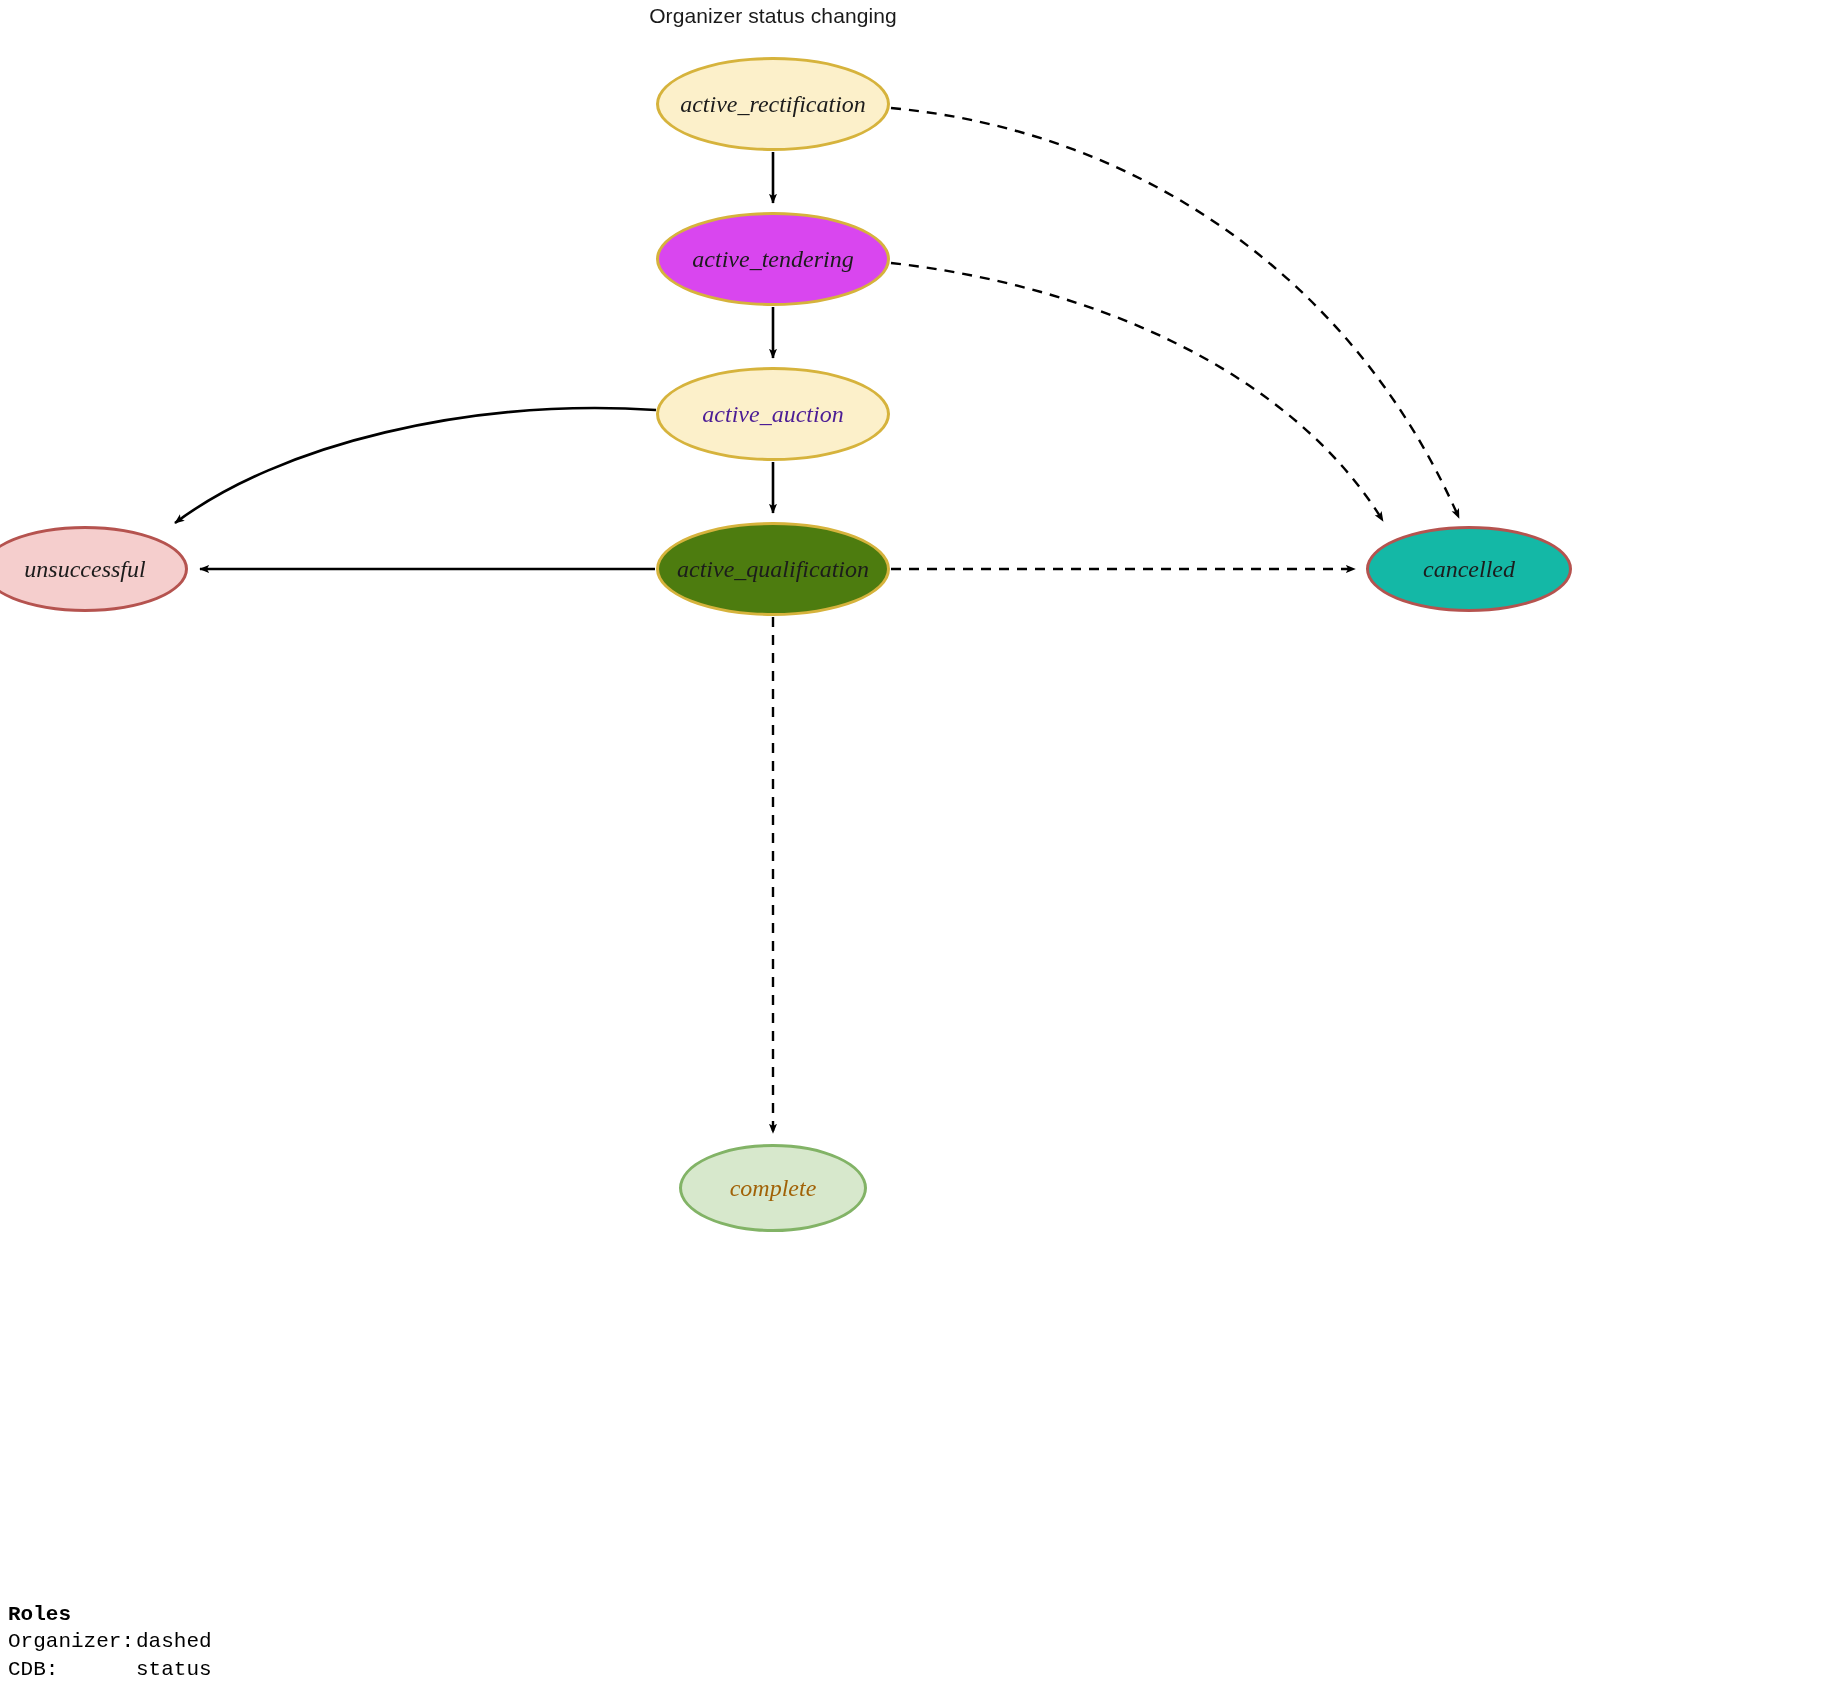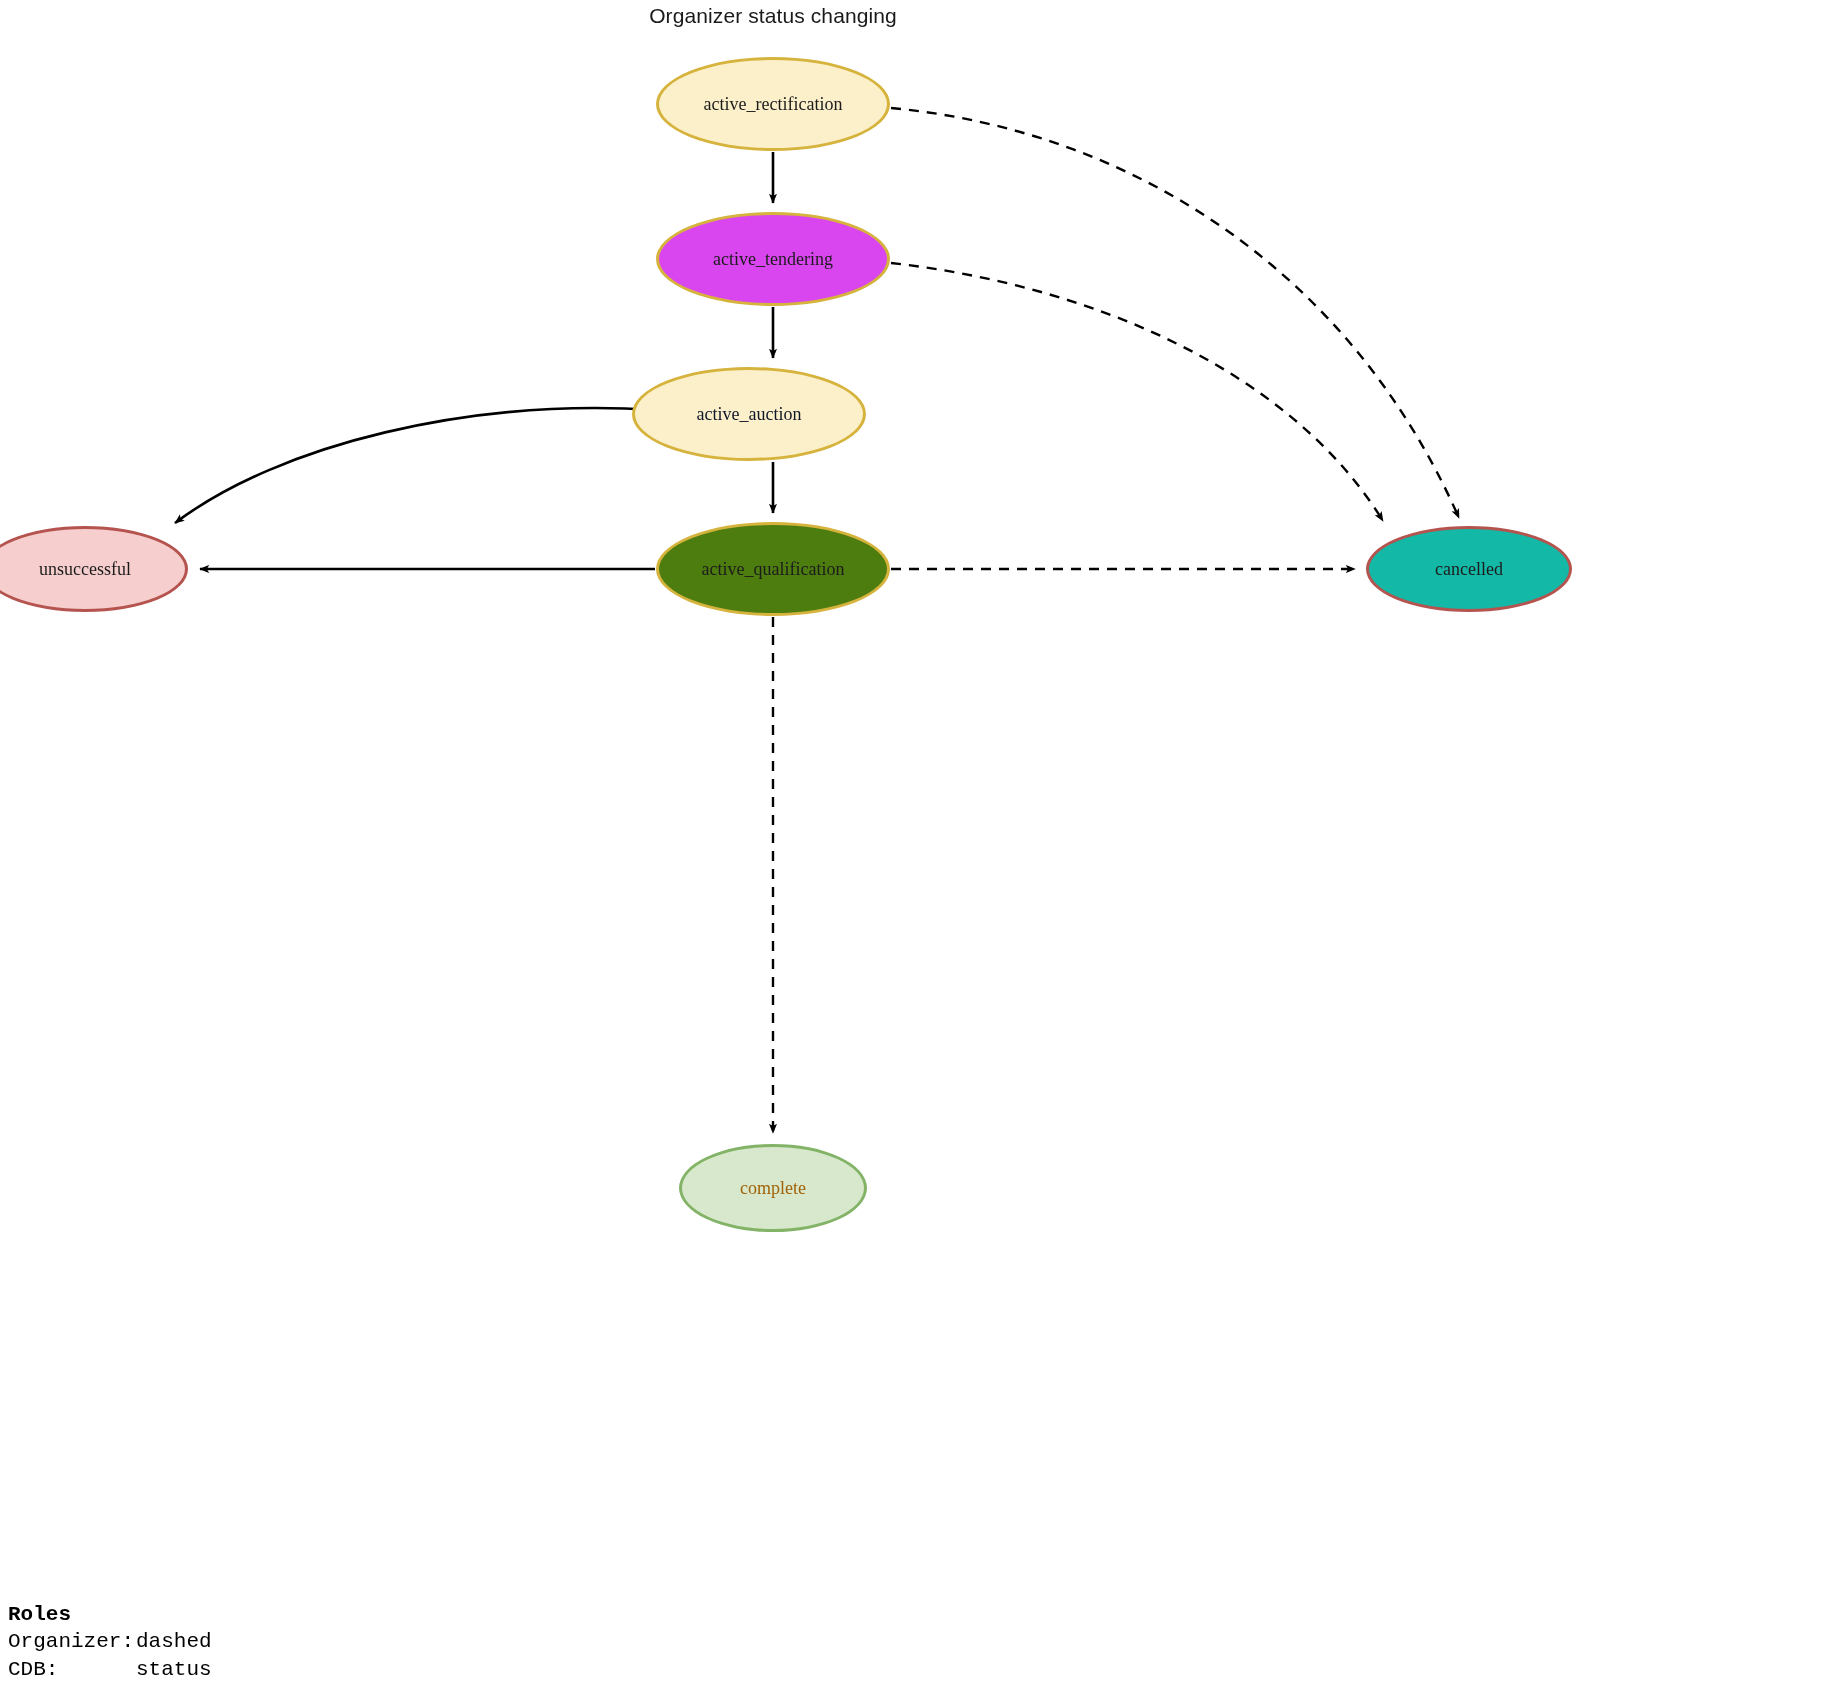--- a/index.html
+++ b/index.html
@@ -51,24 +51,25 @@
   }
 
   .node {
     position: absolute;
     display: flex;
     align-items: center;
     justify-content: center;
     border-radius: 50%;
     box-sizing: border-box;
     font-family: "Liberation Serif", serif;
-    font-size: 18px;
+    font-size: 24px;
     color: #1c1c1c;
     white-space: nowrap;
     line-height: 1;
+    font-style: italic;
   }
   .node-label { pointer-events: none; }
 
   .legend {
     position: absolute;
     left: 8px;
     top: 1601px;
     font-family: Liberation Mono, monospace;
     font-size: 21px;
     color: #000000;
@@ -118,21 +119,21 @@
 
     <path d="M773,617 L773,1133" fill="none" stroke="#000000" stroke-width="2.4" stroke-dasharray="10,8" marker-end="url(#arrow)"></path>
   </svg>
 
   <div class="node" style="left: 656px; top: 57px; width: 234px; height: 94px; background: rgb(252, 240, 202); border: 3px solid rgb(214, 179, 60); color: rgb(28, 28, 28);">
     <span class="node-label">active_rectification</span>
   </div>
   <div class="node" style="left: 656px; top: 212px; width: 234px; height: 94px; background: #d946ef; border: 3px solid rgb(214, 179, 60); color: rgb(28, 28, 28);">
     <span class="node-label">active_tendering</span>
   </div>
-  <div class="node" style="left: 632px; top: 367px; width: 234px; height: 94px; background: rgb(252, 240, 202); border: 3px solid rgb(214, 179, 60); color: #0f172a;">
+  <div class="node" style="left: 656px; top: 367px; width: 234px; height: 94px; background: rgb(252, 240, 202); border: 3px solid rgb(214, 179, 60); color: #4c1d95;">
     <span class="node-label">active_auction</span>
   </div>
   <div class="node" style="left: 656px; top: 522px; width: 234px; height: 94px; background: #4d7c0f; border: 3px solid rgb(214, 179, 60); color: rgb(28, 28, 28);">
     <span class="node-label">active_qualification</span>
   </div>
   <div class="node" style="left: -18px; top: 526px; width: 206px; height: 86px; background: rgb(245, 206, 205); border: 3px solid rgb(181, 83, 79); color: rgb(28, 28, 28);">
     <span class="node-label">unsuccessful</span>
   </div>
   <div class="node" style="left: 1366px; top: 526px; width: 206px; height: 86px; background: #14b8a6; border: 3px solid rgb(181, 83, 79); color: rgb(28, 28, 28);">
     <span class="node-label">cancelled</span>

